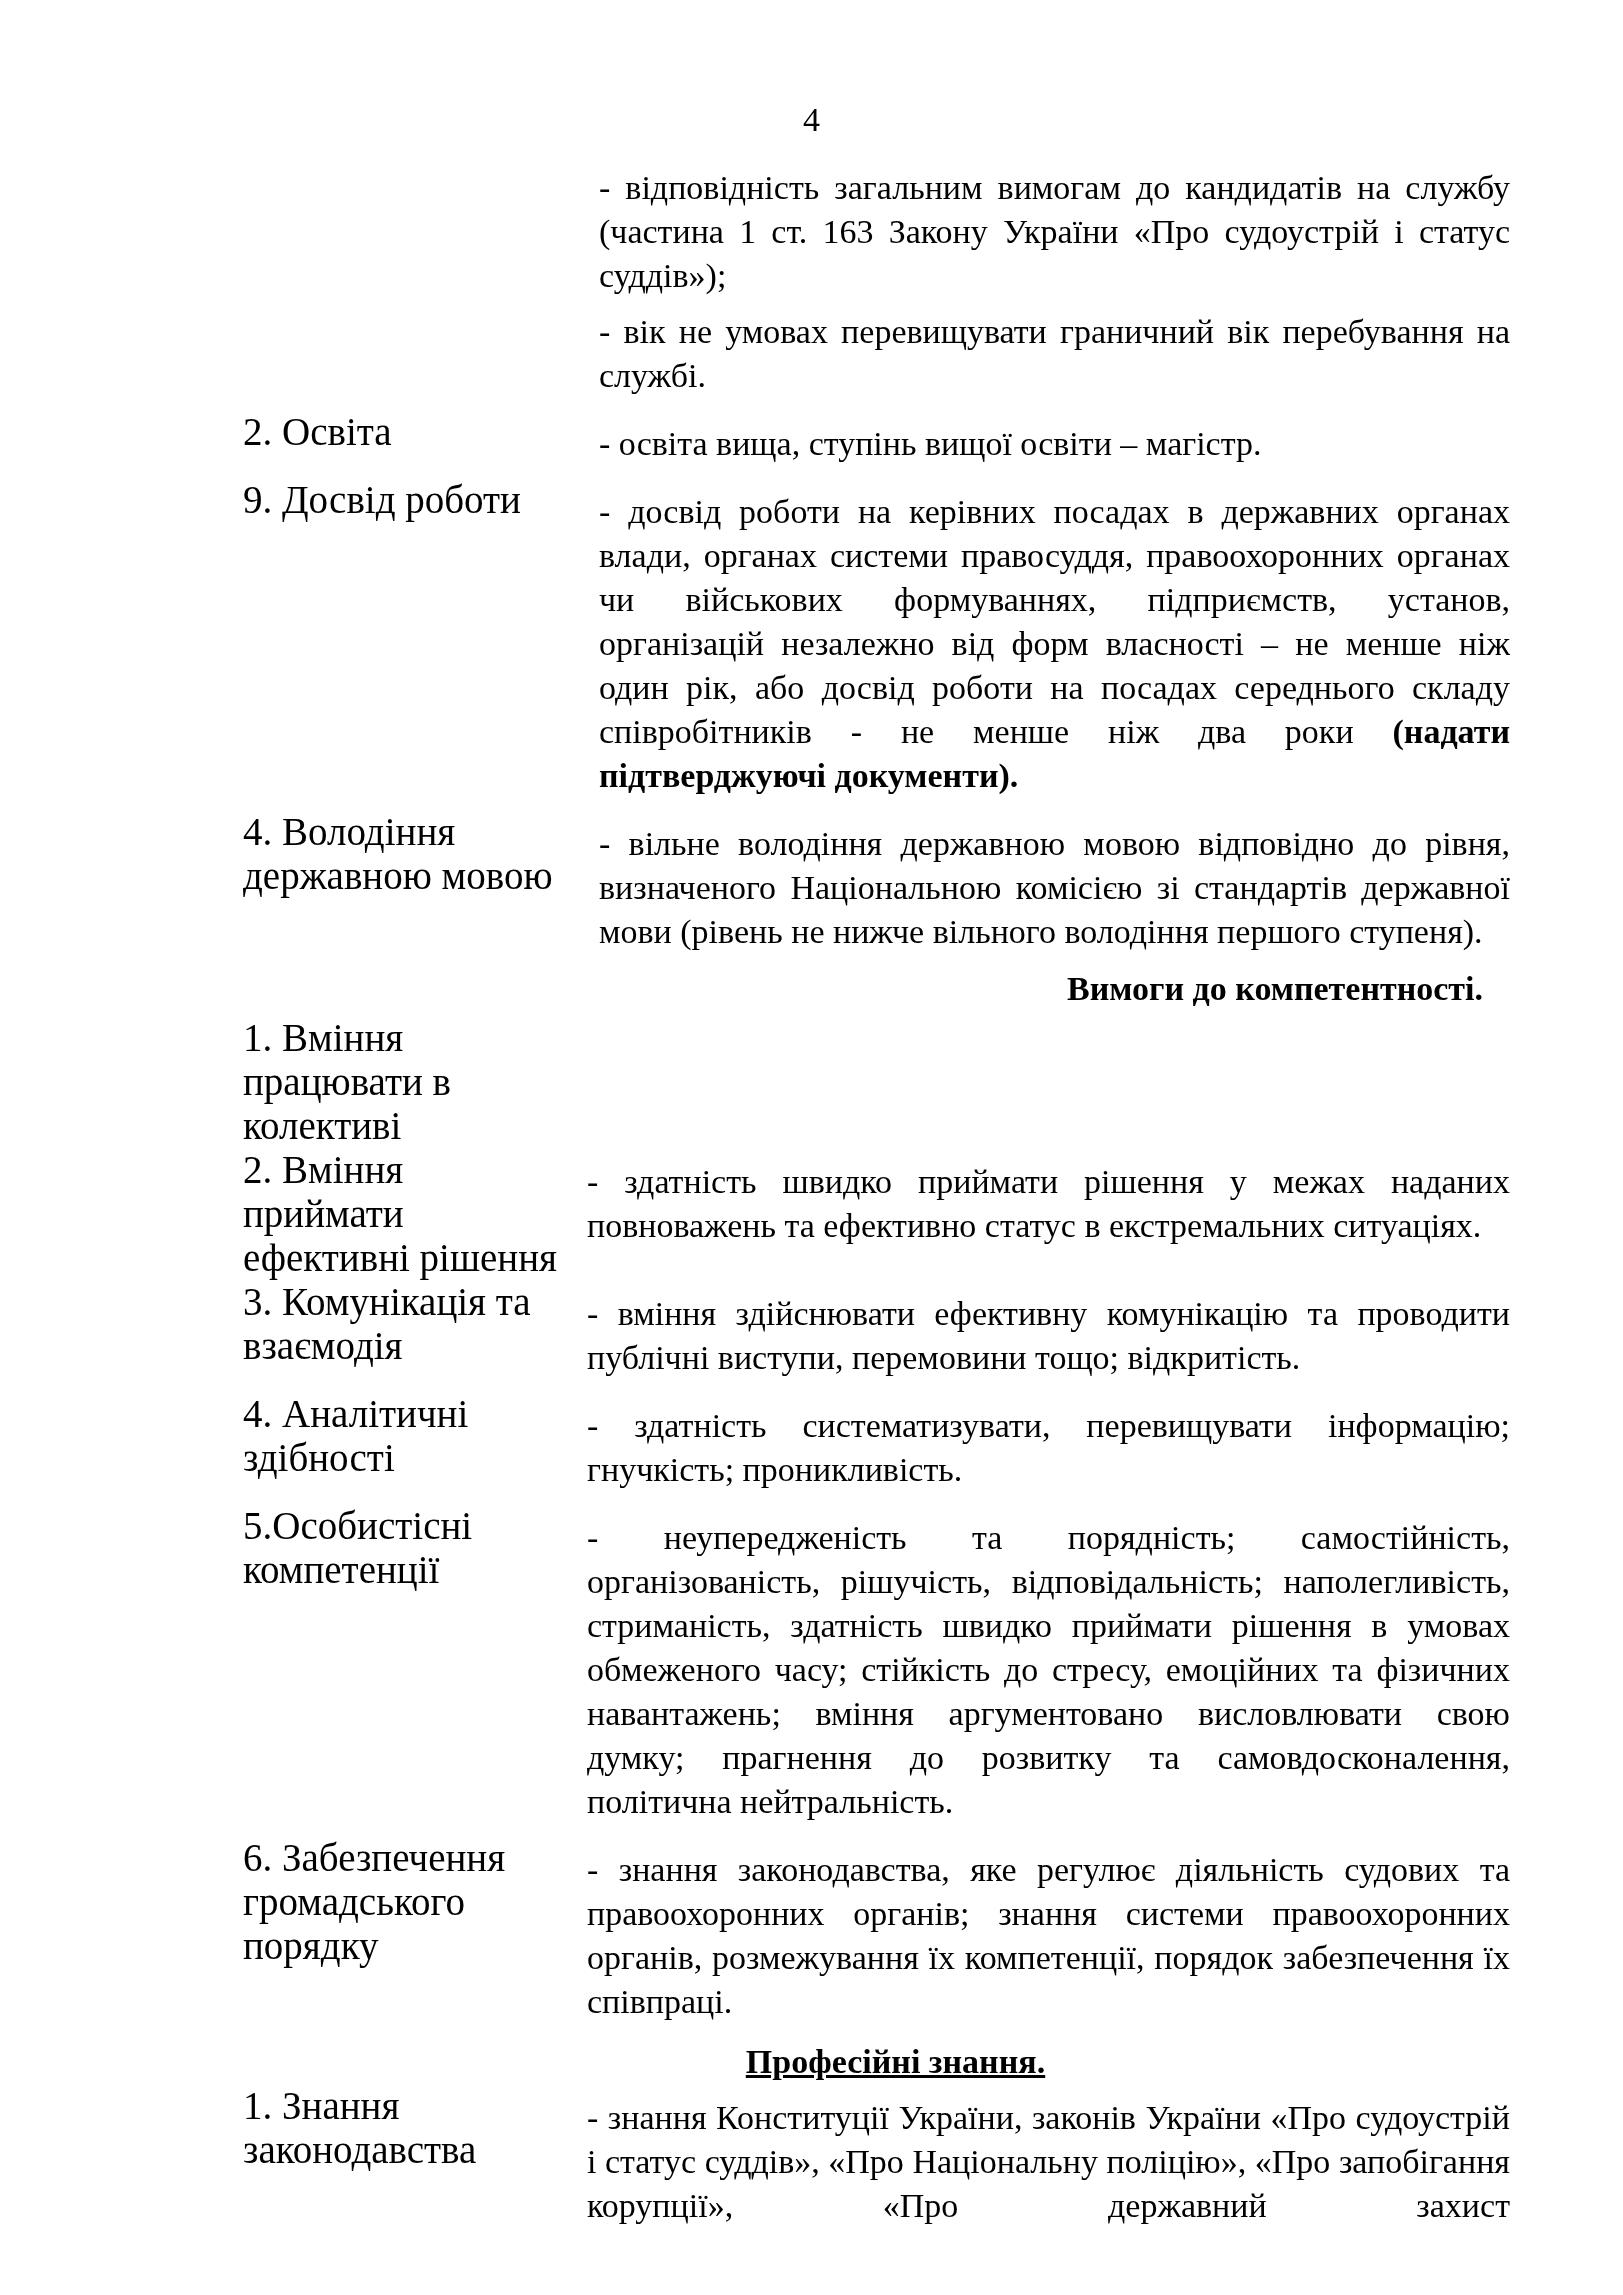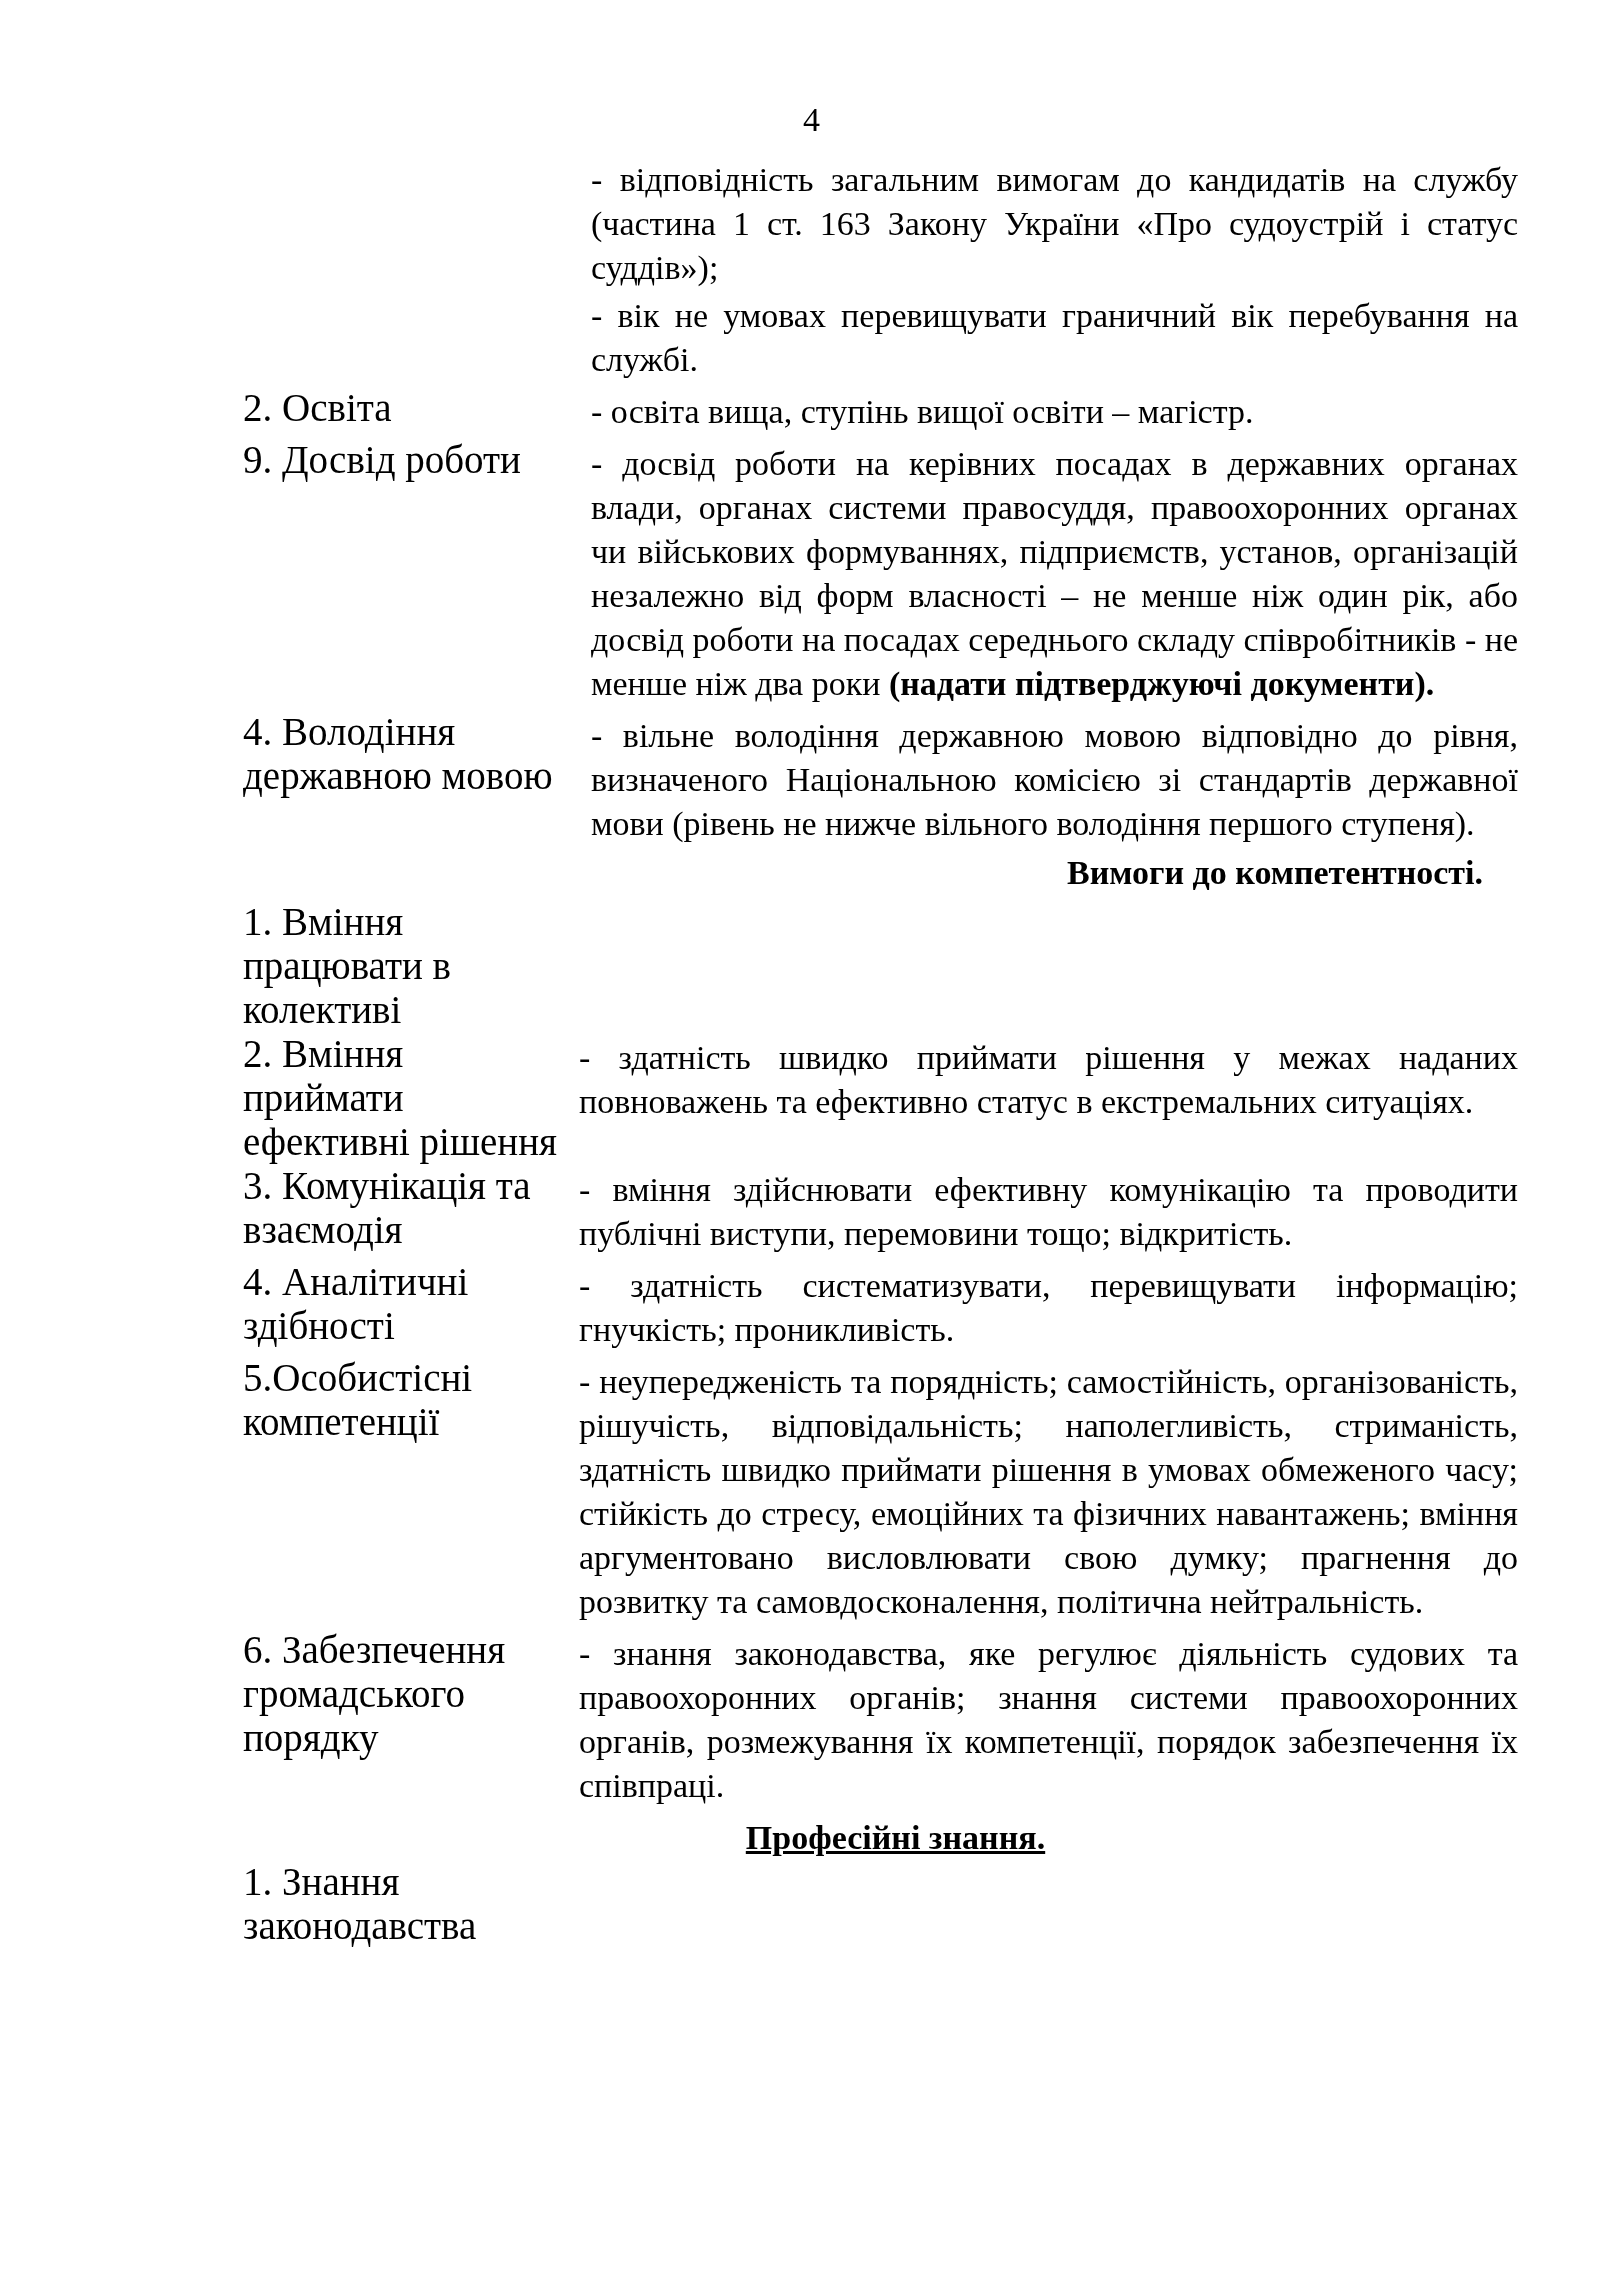--- a/index.html
+++ b/index.html
@@ -4,21 +4,21 @@
 <style>
   html, body { margin:0; padding:0; background:#ffffff; }
   body { width:1623px; height:2295px; position:relative; overflow:hidden;
          font-family:"Liberation Serif", "DejaVu Serif", serif; color:#000; }
   .page-number { position:absolute; top:98px; left:0; width:1623px; text-align:center;
                  font-size:34px; line-height:43px; }
   .content { position:absolute; top:154px; left:243px; width:1279px; }
   .row { display:flex; align-items:flex-start; }
   .label { flex:0 0 auto; font-size:39px; line-height:44px; white-space:pre-line; }
   .desc { flex:1 1 auto; font-size:34px; line-height:44px; text-align:justify; }
-  .desc p { margin:4px; text-align:justify; }
+  .desc p { margin:12px; text-align:justify; }
   .bold { font-weight:bold; }
   .section-heading { font-size:34px; line-height:44px; font-weight:bold; text-align:center; }
   
   .g1 .label { width:344px; }
   .g2 .label { width:332px; }
   .heading-1 { padding-left:0; margin-top:0; margin-bottom:3.3px; }
   .heading-2 { margin-top:4px;text-decoration:underline; }
 </style>
 </head>
 <body>
@@ -101,16 +101,19 @@
     <div class="desc">
         <p>- знання законодавства, яке регулює діяльність судових та правоохоронних органів; знання системи правоохоронних органів, розмежування їх компетенції, порядок забезпечення їх співпраці.</p>
       </div>
   </div>
 
   <div class="section-heading heading-2" style="padding-left:26px;">Професійні знання.</div>
 
   <div class="row g2">
     <div class="label">1. Знання
 законодавства</div>
+    <div class="desc">
+        <p style="text-align-last:justify;">- знання Конституції України, законів України «Про судоустрій і статус суддів», «Про Національну поліцію», «Про запобігання корупції», «Про державний захист</p>
+      </div>
   </div>
 
 </div>
 
 
 </body></html>

